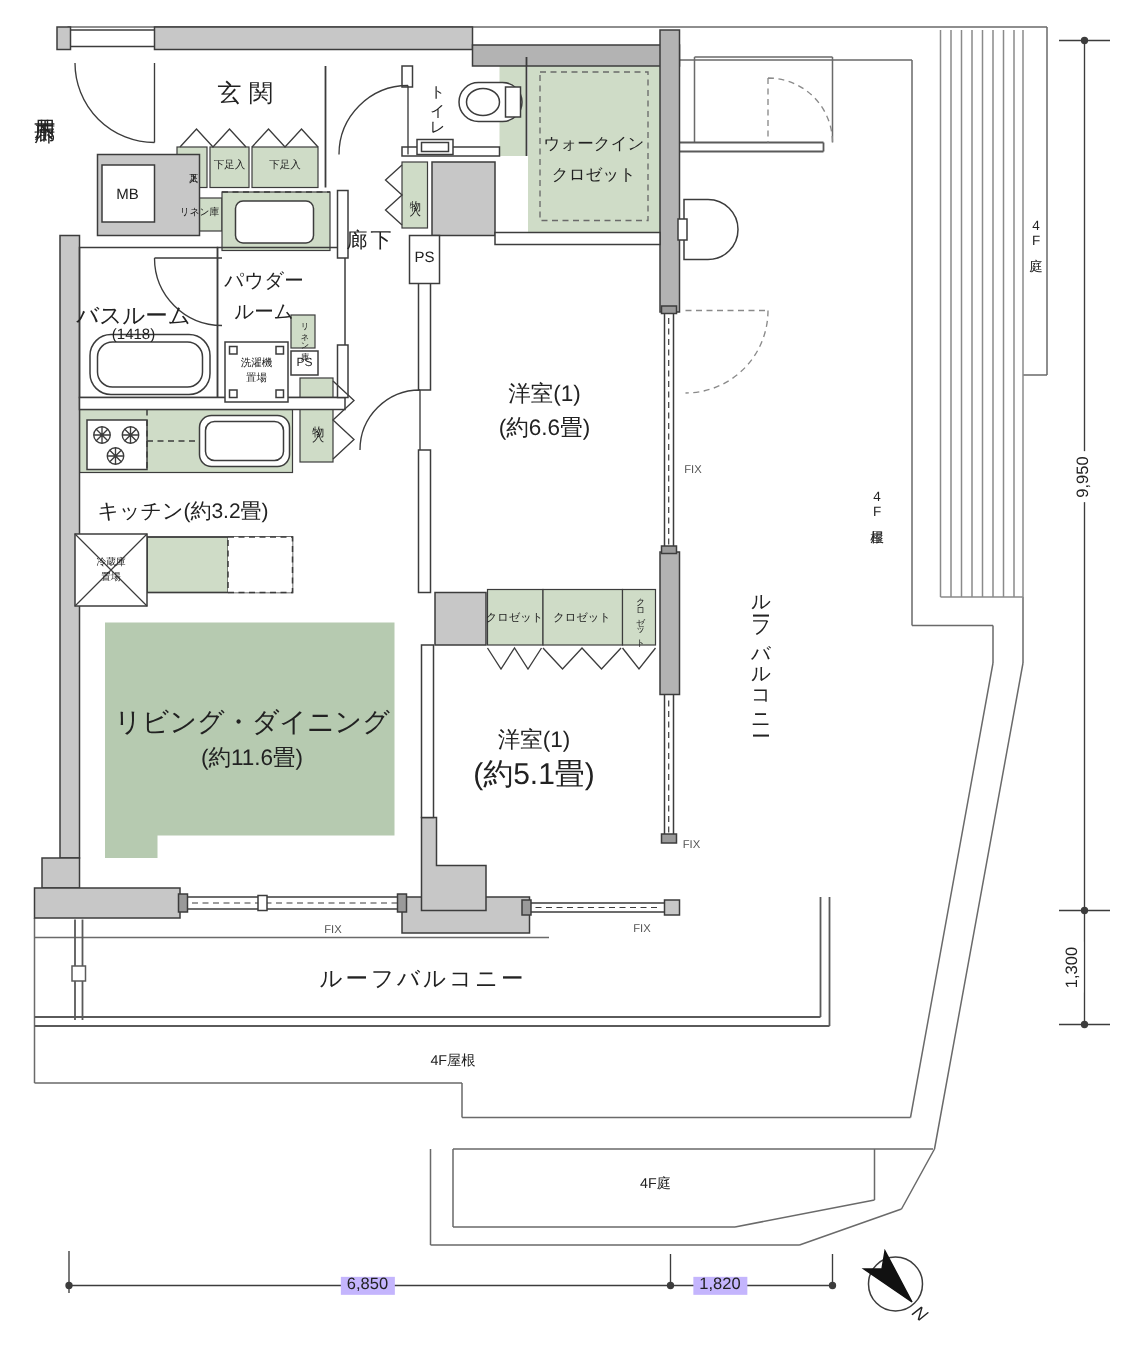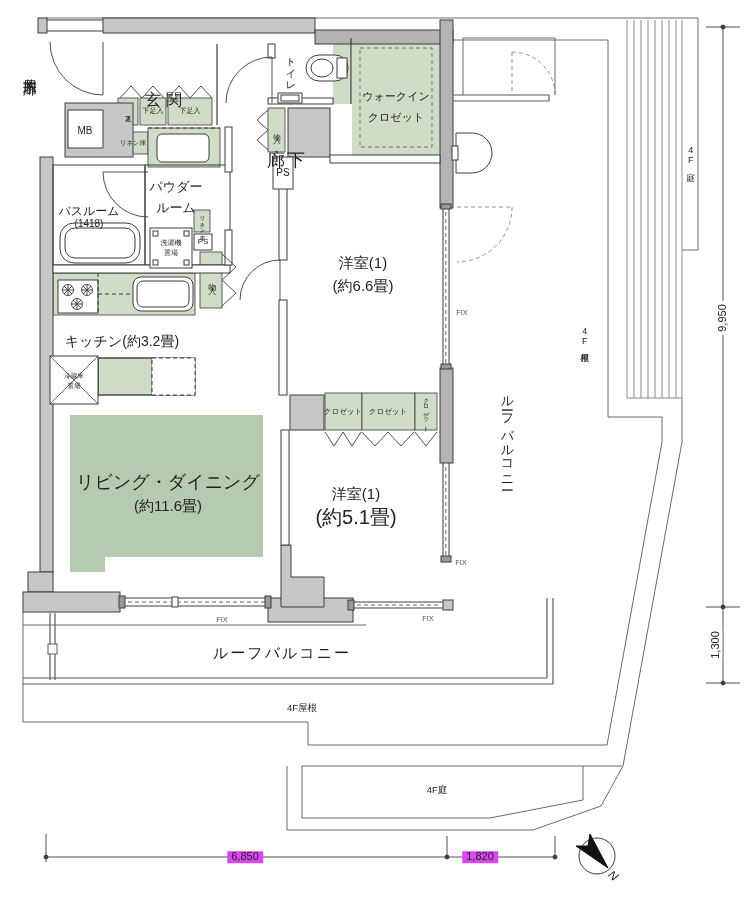--- a/index.html
+++ b/index.html
@@ -3,21 +3,21 @@
 <meta charset="utf-8">
 <style>
   html,body{margin:0;padding:0;background:#fff;}
   #plan{position:relative;width:750px;height:900px;background:#fff;overflow:hidden;
         font-family:"Liberation Sans","DejaVu Sans",sans-serif;}
   #plan svg{position:absolute;left:0;top:0;}
   .lb{position:absolute;transform:translate(-50%,-50%);color:#222;white-space:nowrap;
       line-height:1.05;font-family:"Liberation Sans","DejaVu Sans",sans-serif;}
   .v{writing-mode:vertical-rl;text-orientation:upright;letter-spacing:1px;}
   .rot{transform:translate(-50%,-50%) rotate(-90deg);background:#fff;padding:0 3px;}
-  .dim{background:#d946ef;padding:0 4px;}
+  .dim{background:#c4b5fd;padding:0 4px;}
   .north{transform:translate(-50%,-50%) rotate(40deg);font-style:italic;}
 </style>
 </head>
 <body>
 
 <div id="plan">
 
 <svg width="750" height="900" viewBox="0 0 750 900">
 
   <g stroke="#6a6a6a" stroke-width="1" fill="none">
@@ -200,36 +200,36 @@
   </g>
 
   <g>
     <circle cx="597" cy="856" r="18" fill="none" stroke="#3c3c3c" stroke-width="1"></circle>
     <polygon points="608,868 576,846 588,846 590,834" fill="#111" stroke="#111"></polygon>
   </g>
 </svg>
 
   <div class="lb v" style="left:30px;top:70px;font-size:14px;">共用廊下</div>
   <div class="lb" style="left:85px;top:131px;font-size:10px;">MB</div>
-  <div class="lb" style="left:166px;top:64px;font-size:16px;letter-spacing:5px;margin-top:36px;">玄関</div>
+  <div class="lb" style="left:166px;top:64px;font-size:16px;letter-spacing:5px;">玄関</div>
   <div class="lb v" style="left:128px;top:111px;font-size:6px;letter-spacing:0;">下足入</div>
   <div class="lb" style="left:153px;top:111px;font-size:7px;">下足入</div>
   <div class="lb" style="left:190px;top:111px;font-size:7px;">下足入</div>
   <div class="lb" style="left:133px;top:143px;font-size:6.5px;">リネン庫</div>
   <div class="lb" style="left:176px;top:187px;font-size:13px;">パウダー</div>
   <div class="lb" style="left:176px;top:208px;font-size:13px;">ルーム</div>
-  <div class="lb" style="left:89px;top:211px;font-size:12px;">バスルーム</div>
+  <div class="lb" style="left:89px;top:211px;font-size:15px;">バスルーム</div>
   <div class="lb" style="left:89px;top:224px;font-size:10px;">(1418)</div>
   <div class="lb" style="left:171px;top:243px;font-size:7px;">洗濯機</div>
   <div class="lb" style="left:171px;top:253px;font-size:7px;">置場</div>
   <div class="lb" style="left:203px;top:242px;font-size:8px;">PS</div>
   <div class="lb v" style="left:202px;top:221px;font-size:5.5px;letter-spacing:0;">リネン庫</div>
   <div class="lb" style="left:283px;top:173px;font-size:10px;">PS</div>
   <div class="lb v" style="left:276.5px;top:130px;font-size:7.5px;letter-spacing:2px;">物入</div>
-  <div class="lb" style="left:247px;top:160px;font-size:18px;letter-spacing:2px;margin-left:40px;">廊下</div>
+  <div class="lb" style="left:247px;top:160px;font-size:14px;letter-spacing:2px;">廊下</div>
   <div class="lb v" style="left:290px;top:68px;font-size:10px;">トイレ</div>
   <div class="lb" style="left:396px;top:97px;font-size:11px;">ウォークイン</div>
   <div class="lb" style="left:396px;top:118px;font-size:11px;">クロゼット</div>
   <div class="lb" style="left:363px;top:263px;font-size:15px;">洋室(1)</div>
   <div class="lb" style="left:363px;top:286px;font-size:15px;">(約6.6畳)</div>
   <div class="lb" style="left:343px;top:412px;font-size:7.5px;">クロゼット</div>
   <div class="lb" style="left:388px;top:412px;font-size:7.5px;">クロゼット</div>
   <div class="lb v" style="left:426px;top:411px;font-size:6px;letter-spacing:0;">クロゼット</div>
   <div class="lb" style="left:356px;top:494px;font-size:15px;">洋室(1)</div>
   <div class="lb" style="left:356px;top:517px;font-size:20px;">(約5.1畳)</div>

